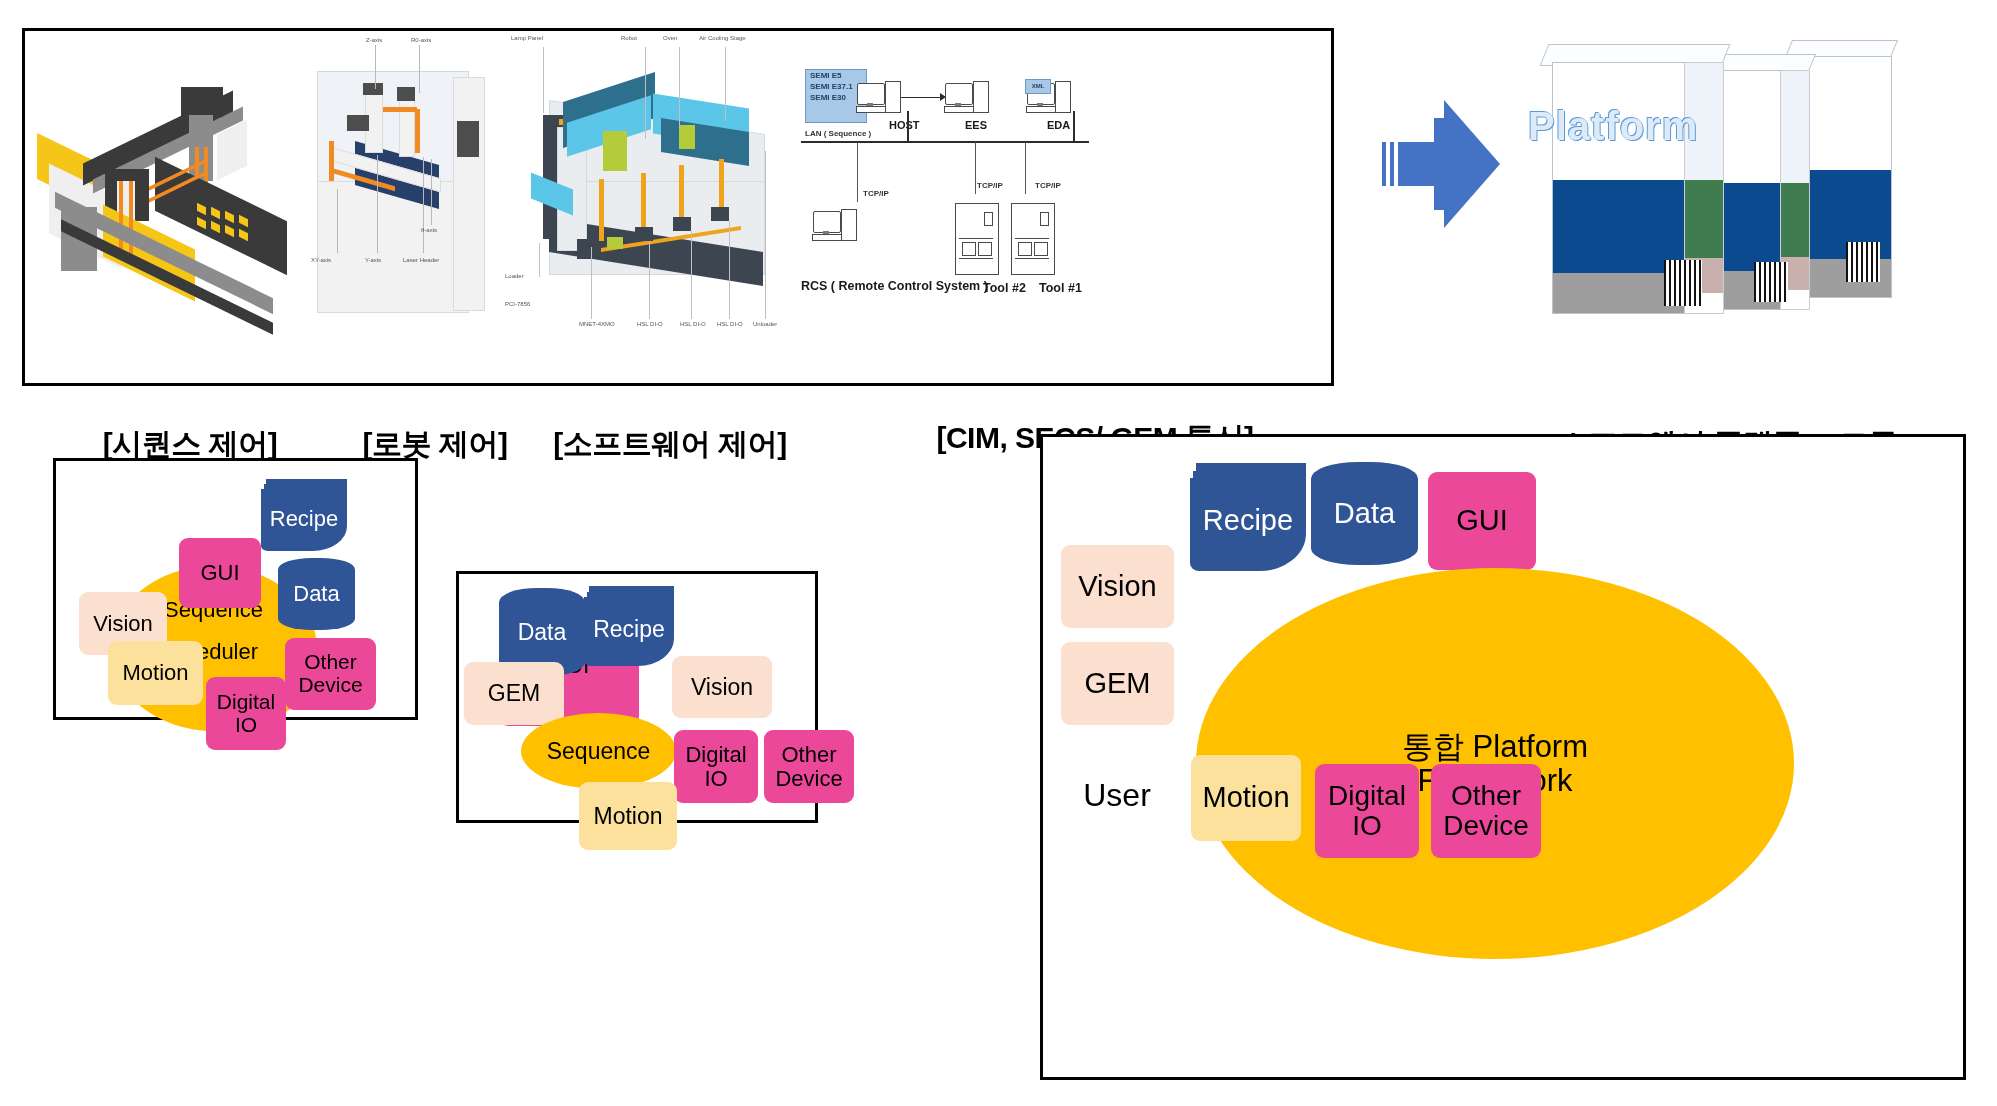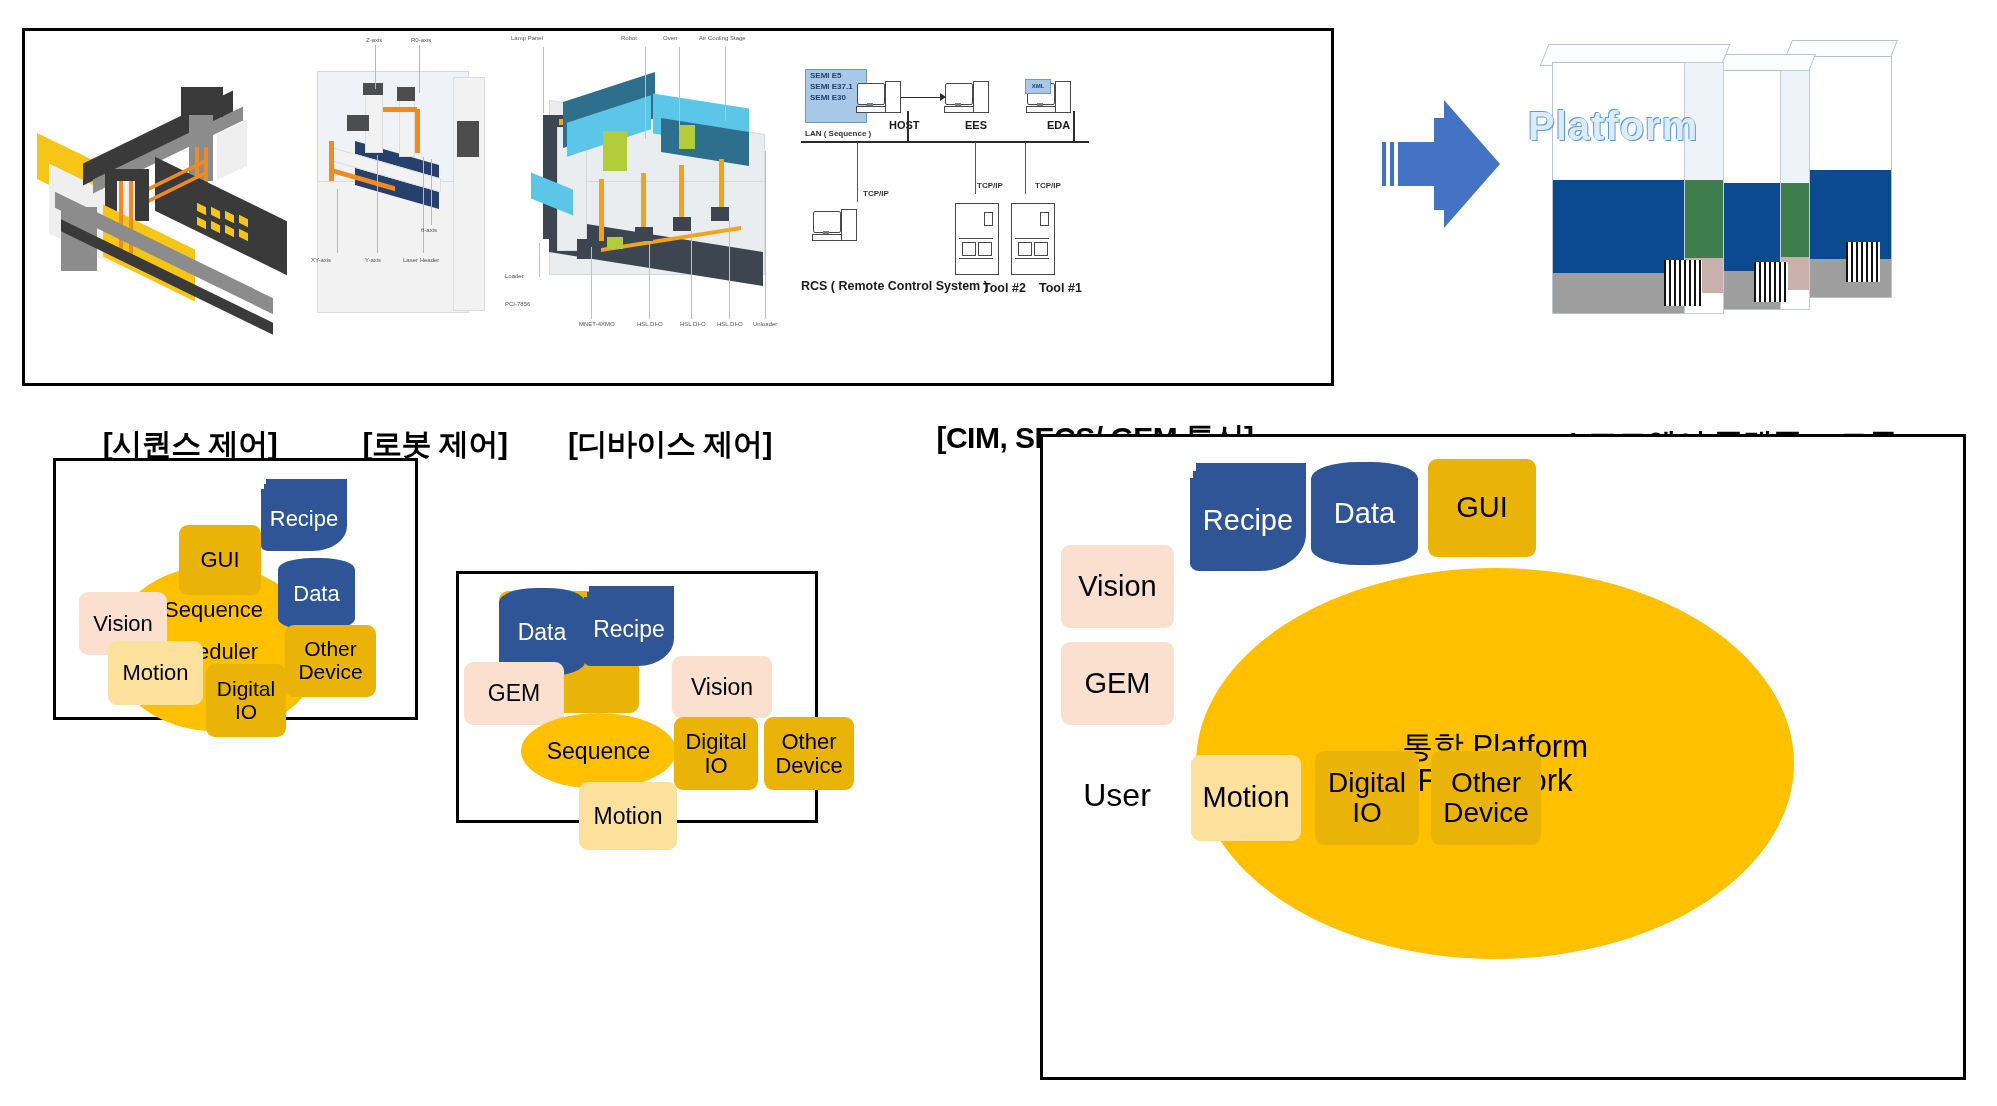--- a/index.html
+++ b/index.html
@@ -78,21 +78,21 @@
      border-color:transparent transparent transparent #4472c4;}
 
   
   #panel-a{left:53px;top:458px;width:365px;height:262px;}
   #panel-b{left:456px;top:571px;width:362px;height:252px;}
   #panel-c{left:1040px;top:434px;width:926px;height:646px;}
 
   .shape{position:absolute;display:flex;align-items:center;justify-content:center;
      text-align:center;line-height:1.08;box-sizing:border-box;}
   .rr{border-radius:9px;}
-  .blue{background:#eab308;color:#000;}
+  .blue{background:#ec4899;color:#000;margin-top:13px;}
   .peach{background:#fbe0d0;color:#000;}
   .yellow{background:#fce19c;color:#000;}
   .amber{background:#ffc000;color:#000;}
   .cyl{background:#2f5597;color:#fff;border-radius:44% / 16%;}
   .ell{background:#ffc000;color:#000;border-radius:50%;}
   .plaintext{color:#000;background:none;}
 
   
   .doc{position:absolute;}
   .doc .b1{position:absolute;background:#2f5597;}
@@ -289,21 +289,21 @@
     </div>
 
     <div class="cim-lab" style="left:4px;top:248px;">RCS ( Remote Control System )</div>
     <div class="cim-lab" style="left:186px;top:250px;">Tool #2</div>
     <div class="cim-lab" style="left:242px;top:250px;">Tool #1</div>
   </div>
 </div>
 
 <div class="cap abs" style="left:55px;top:424px;width:270px;">[시퀀스 제어]</div>
 <div class="cap abs" style="left:300px;top:424px;width:270px;">[로봇 제어]</div>
-<div class="cap abs" style="left:520px;top:424px;width:300px;">[디바이스 제어]</div>
+<div class="cap abs" style="left:520px;top:424px;width:300px;">[소프트웨어 제어]</div>
 <div class="cap abs" style="left:860px;top:418px;width:470px;">[CIM, SECS/ GEM 통신]</div>
 <div class="cap abs" style="left:1488px;top:424px;width:480px;">소프트웨어 플랫폼 &amp; 모듈</div>
 
 <div class="arrow abs" style="left:1382px;top:98px;width:120px;height:132px;">
   <div class="bar" style="left:0;top:44px;width:4px;height:44px;"></div>
   <div class="bar" style="left:8px;top:44px;width:4px;height:44px;"></div>
   <div class="body" style="left:16px;top:44px;width:50px;height:44px;"></div>
   <div class="body" style="left:52px;top:20px;width:14px;height:92px;"></div>
   <div class="head" style="left:62px;top:2px;border-width:64px 0 64px 56px;"></div>
 </div>

